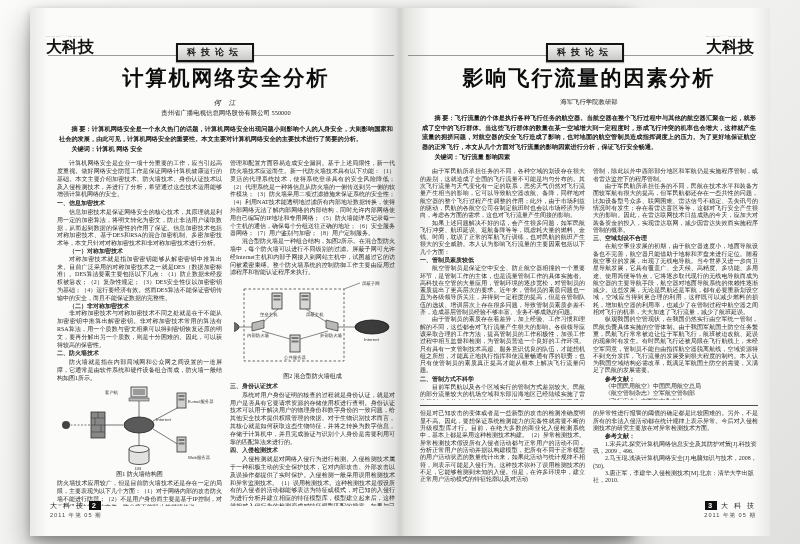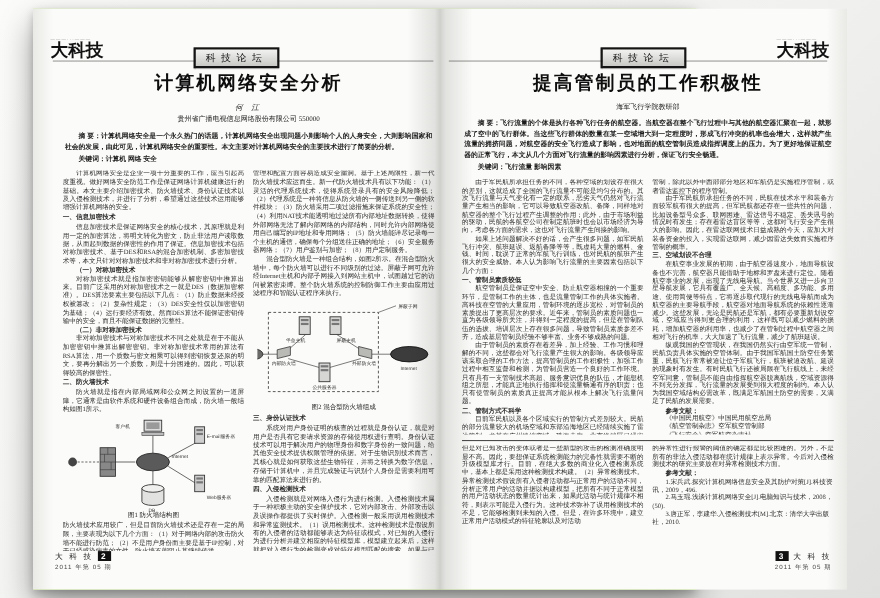--- a/index.html
+++ b/index.html
@@ -3,49 +3,49 @@
 <meta charset="utf-8">
 <style>
   html,body{margin:0;padding:0;}
   body{
     width:800px;height:544px;overflow:hidden;position:relative;
     background:linear-gradient(135deg,#fbfbfa 0%,#f1f1ef 55%,#e0e0de 100%);
     font-family:"Liberation Serif","DejaVu Serif",serif;color:#2a2a2a;
   }
   .spread{
     position:absolute;left:30px;top:8px;width:603px;height:528px;
-    background:#bef264;
+    background:#14532d;
     box-shadow:0 14px 28px rgba(0,0,0,.38),0 3px 8px rgba(0,0,0,.22);
   }
   .page{position:absolute;top:0;height:100%;width:370px;}
   .page.left{left:0;background:linear-gradient(90deg,#e9e9e6 0%,#fbfbf9 5%,#fbfbf9 92%,#f3f3f0 100%);}
   .page.right{left:370px;background:linear-gradient(270deg,#e9e9e6 0%,#fbfbf9 5%,#fbfbf9 92%,#f3f3f0 100%);}
   .gutter{
     position:absolute;left:340px;top:0;width:60px;height:100%;pointer-events:none;
     background:linear-gradient(90deg,rgba(0,0,0,0) 0%,rgba(0,0,0,.08) 42%,rgba(0,0,0,.15) 50%,rgba(0,0,0,.08) 58%,rgba(0,0,0,0) 100%);
   }
   
   .head-rule{position:absolute;top:47px;height:0;border-top:1px solid #9a9a97;}
   .page.left .head-rule{left:18px;right:6px;}
   .page.right .head-rule{left:8px;right:18px;}
   .logo{position:absolute;top:26px;font-weight:bold;font-size:16px;letter-spacing:0;color:#111;
         font-family:"Liberation Sans","DejaVu Sans",sans-serif;line-height:1;}
   .page.left .logo{left:16px;} .page.right .logo{right:16px;}
   .logo .tagline{display:block;font-size:4px;font-weight:normal;color:#888;letter-spacing:1px;margin-bottom:1px;}
   .badge{
     position:absolute;top:35px;left:50%;transform:translateX(-50%);
     border:2px solid #141414;background:linear-gradient(#f2f2f0,#c9c9c6);
-    padding:1px 9px;font-weight:normal;font-size:9px;letter-spacing:5px;color:#111;
+    padding:1px 9px;font-weight:bold;font-size:9px;letter-spacing:5px;color:#111;
     box-shadow:0 1px 1px rgba(0,0,0,.35);white-space:nowrap;
   }
   
   .content{position:absolute;top:54px;bottom:10px;}
   .page.left .content{left:27px;width:338px;}
   .page.right .content{left:20px;width:338px;}
-  .art-title{text-align:center;font-size:17px;font-weight:bold;letter-spacing:2px;color:#0d0d0d;margin:2px 0 6px;}
+  .art-title{text-align:center;font-size:21px;font-weight:bold;letter-spacing:2px;color:#0d0d0d;margin:2px 0 6px;}
   .art-author{text-align:center;font-size:7px;letter-spacing:3px;margin:3px 0 1px;color:#222;font-style:italic;}
   .art-affil{text-align:center;font-size:6.4px;color:#222;margin:0 0 6px;}
   .abstract{font-size:6.2px;font-weight:bold;line-height:1.55;text-align:justify;color:#1c1c1c;margin:0 2px 2px;}
   .abstract .lead{text-indent:2em;display:block;}
   .kwline{font-size:6.2px;font-weight:bold;margin:0 2px 6px;text-indent:2em;color:#1c1c1c;}
   
   .cols{display:flex;gap:8px;}
   .col{width:165px;overflow:hidden;font-size:6px;line-height:7.8px;color:#2b2b2b;}
   .page.left .col{height:346px;}
   .page.right .col.top{height:232px;line-height:7.3px;}
@@ -242,21 +242,21 @@
 
   <div class="page right">
     <div class="head-rule"></div>
     <div class="logo">
       <span class="tagline">———···———</span>
       <span>大科技</span>
     </div>
     <div class="badge">科技论坛</div>
 
     <div class="content">
-      <div class="art-title">提高管制员的工作积极性</div>
+      <div class="art-title">影响飞行流量的因素分析</div>
       <div class="art-affil">海军飞行学院教研部</div>
       <div class="abstract">
           <span class="lead">摘  要：飞行流量的个体是执行各种飞行任务的航空器。当航空器在整个飞行过程中与其他的航空器汇聚在一起，就形成了空中的飞行群体。当这些飞行群体的数量在某一空域增大到一定程度时，形成飞行冲突的机率也会增大，这样就产生流量的拥挤问题，对航空器的安全飞行造成了影响，也对地面的航空管制员造成指挥调度上的压力。为了更好地保证航空器的正常飞行，本文从几个方面对飞行流量的影响因素进行分析，保证飞行安全畅通。</span>
         </div>
       <div class="kwline">关键词：飞行流量  影响因素</div>
 
       <div class="cols">
         <div class="col top">
             <div class="b-p">由于军民航所承担任务的不同，各种空域的划设存在很大的差别，这就造成了全国的飞行流量不可能是均匀分布的。其次飞行流量与天气变化有一定的联系，恶劣天气仍然对飞行流量产生相当的影响，它可以导致航空器改航、备降，同样地对航空器的整个飞行过程产生调整的作用；此外，由于市场利益的驱动，民航的各航空公司在制定航班时也会以市场经济为导向，考虑各方面的需求，这也对飞行流量产生间接的影响。</div>
             <div class="b-p">如果上述问题解决不好的话，会产生很多问题，如军民航飞行冲突、航班延误、返航备降等等，既虚耗大量的燃料、金钱、时间，耽误了正常的军航飞行训练，也对民航的航班产生很大的安全威胁。本人认为影响飞行流量的主要因素包括以下几个方面：</div>

